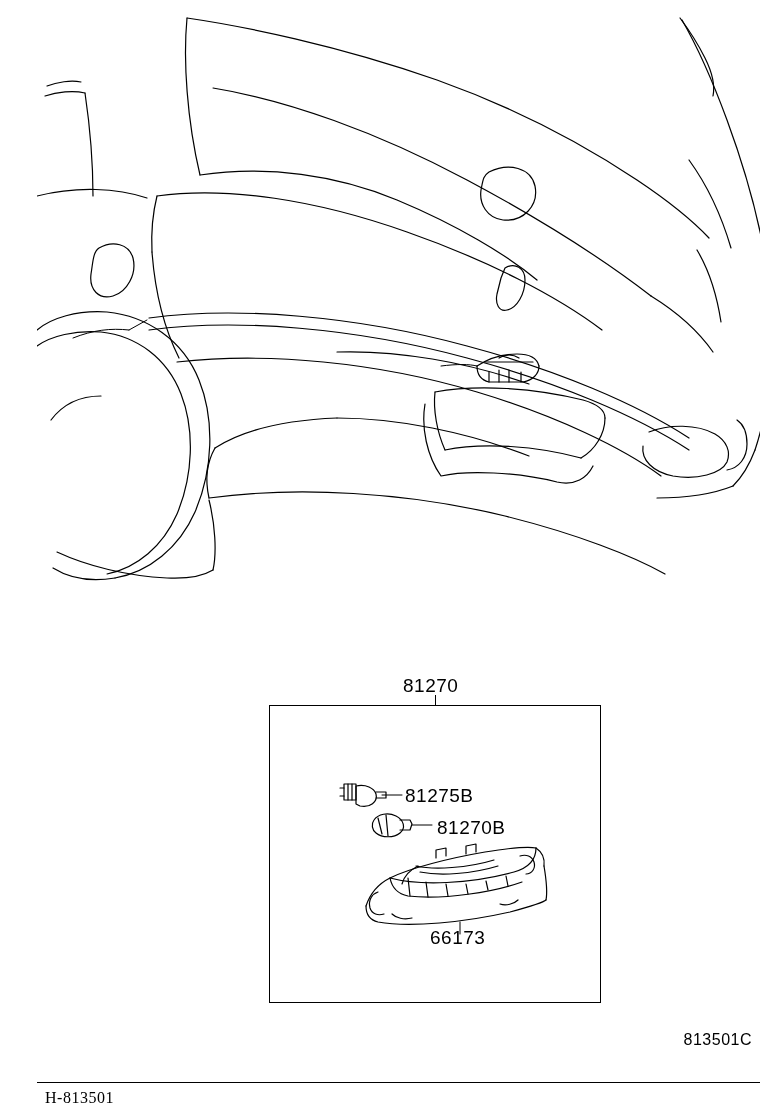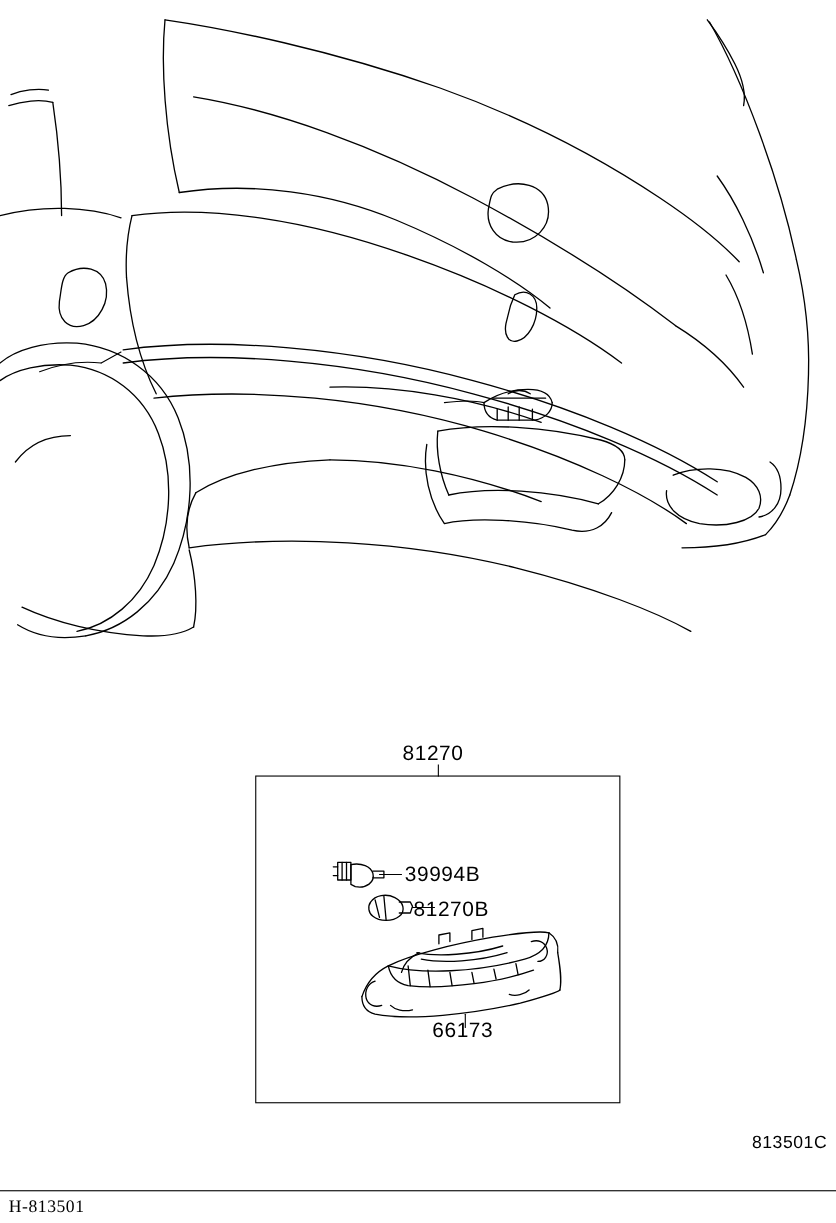--- a/index.html
+++ b/index.html
@@ -11,20 +11,21 @@
     width: 760px;
     height: 1112px;
     position: relative;
     font-family: "Liberation Sans", sans-serif;
     color: #000000;
     overflow: hidden;
   }
   .page {
     position: absolute;
     inset: 0;
+    margin-left: 37px;
   }
   
   .illustration {
     position: absolute;
     left: 0;
     top: 0;
     width: 760px;
     height: 650px;
   }
   .illustration svg {
@@ -47,21 +48,21 @@
   .label {
     position: absolute;
     font-size: 19px;
     letter-spacing: 0.5px;
     line-height: 1;
     white-space: nowrap;
     color: #000;
   }
   #lbl-81270  { left: 366px; top: 676px; }
   #lbl-81275B { left: 368px; top: 786px; }
-  #lbl-81270B { left: 376px; top: 818px; }
+  #lbl-81270B { left: 400px; top: 818px; }
   #lbl-81271  { left: 393px; top: 928px; }
 
   
   .leader-v {
     position: absolute;
     left: 398px;
     top: 695px;
     width: 1px;
     height: 11px;
     background: #000;
@@ -173,21 +174,21 @@
       <path d="M300 352 C 360 350, 430 362, 492 384"></path>
 
       <path d="M36 338 C 56 330, 74 328, 92 330" stroke-width="1"></path>
       <path d="M92 330 L 110 320" stroke-width="1"></path>
     </svg>
   </div>
 
   <div class="label" id="lbl-81270">81270</div>
   <div class="leader-v"></div>
 
-  <div class="label" id="lbl-81275B">39994B</div>
+  <div class="label" id="lbl-81275B">81275B</div>
 
   <div class="label" id="lbl-81270B">81270B</div>
 
   <div class="label" id="lbl-81271">66173</div>
 
   <div class="detail-box">
     <svg width="330" height="296" viewBox="0 0 330 296" fill="none" stroke="#000" stroke-width="1.2" stroke-linecap="round" stroke-linejoin="round">
 
       <path d="M74 78 L 86 78 L 86 94 L 74 94 Z"></path>
       <path d="M86 80 C 96 78, 104 82, 106 88 C 108 96, 100 102, 90 100 L 86 98 Z"></path>

